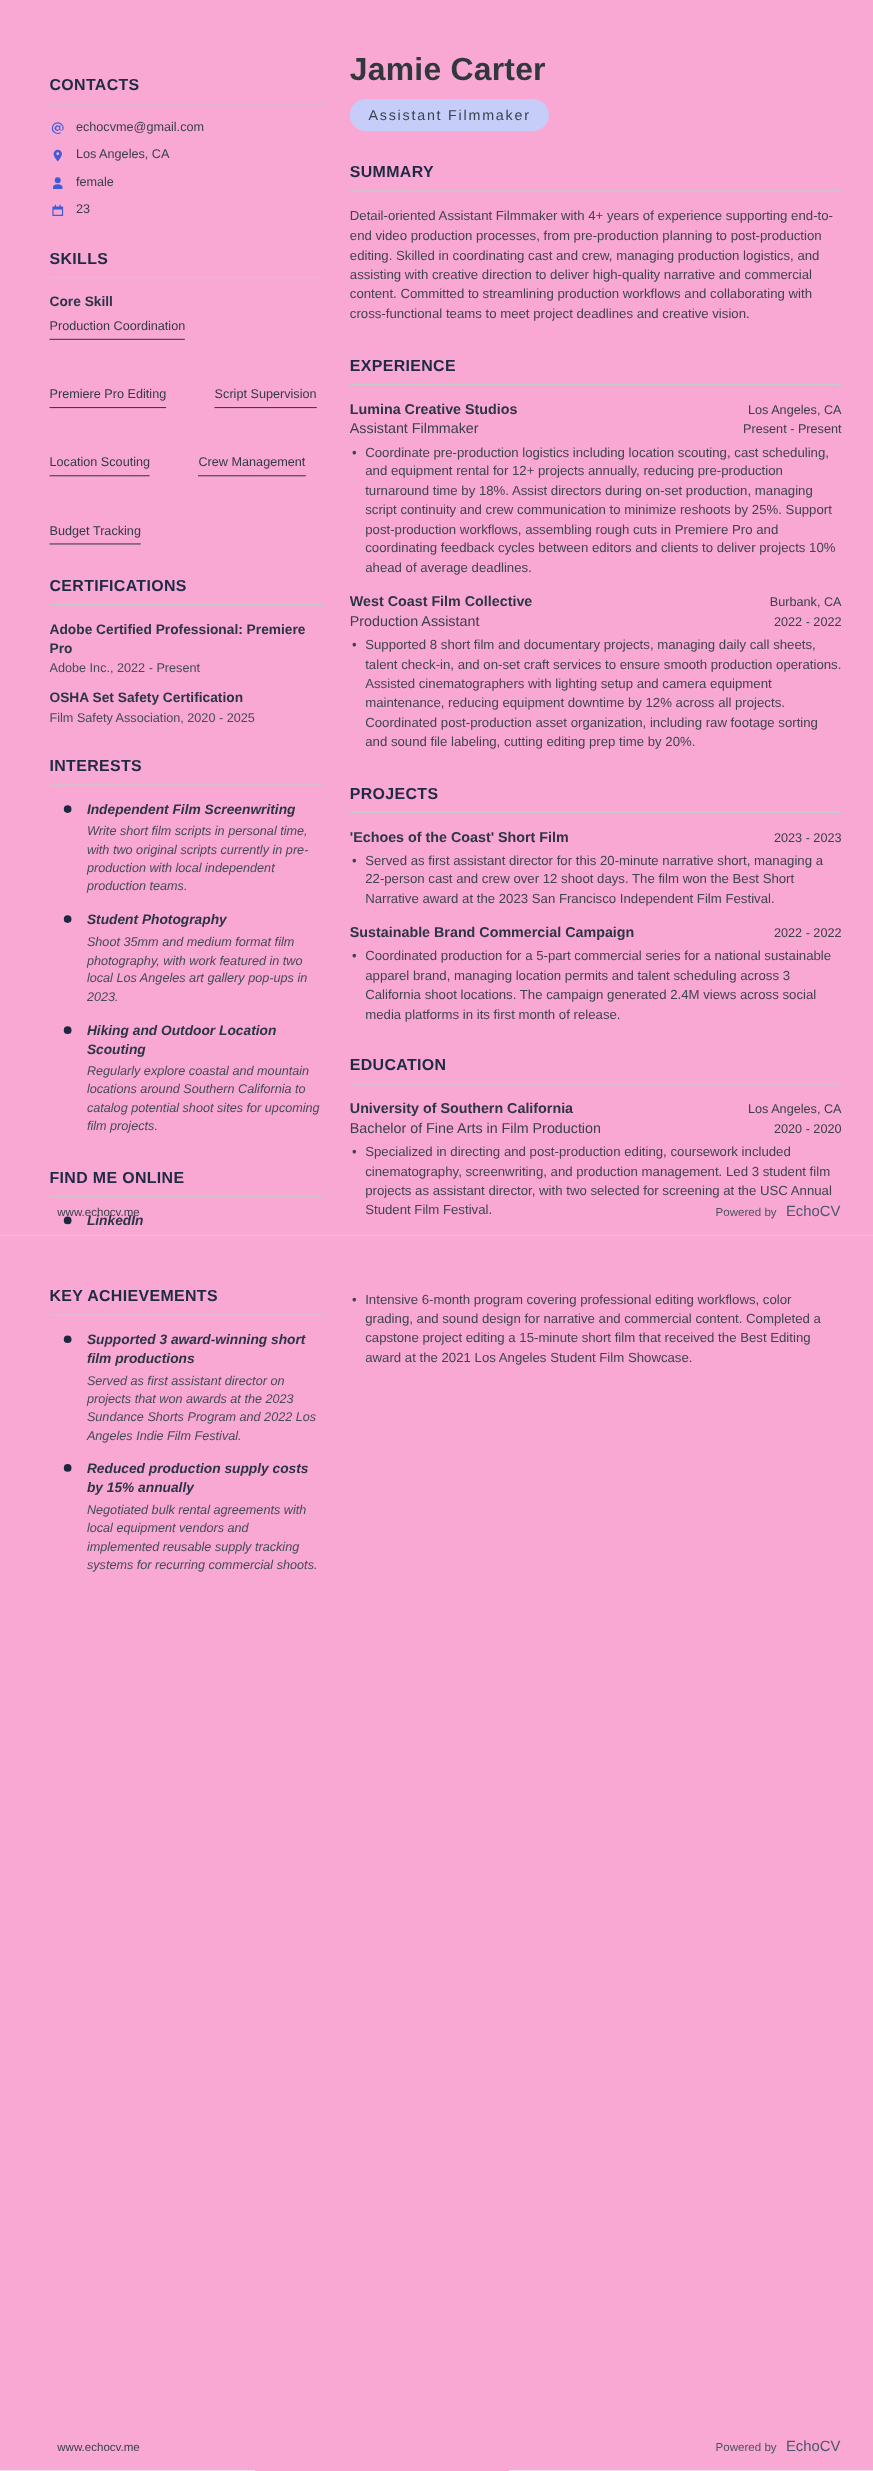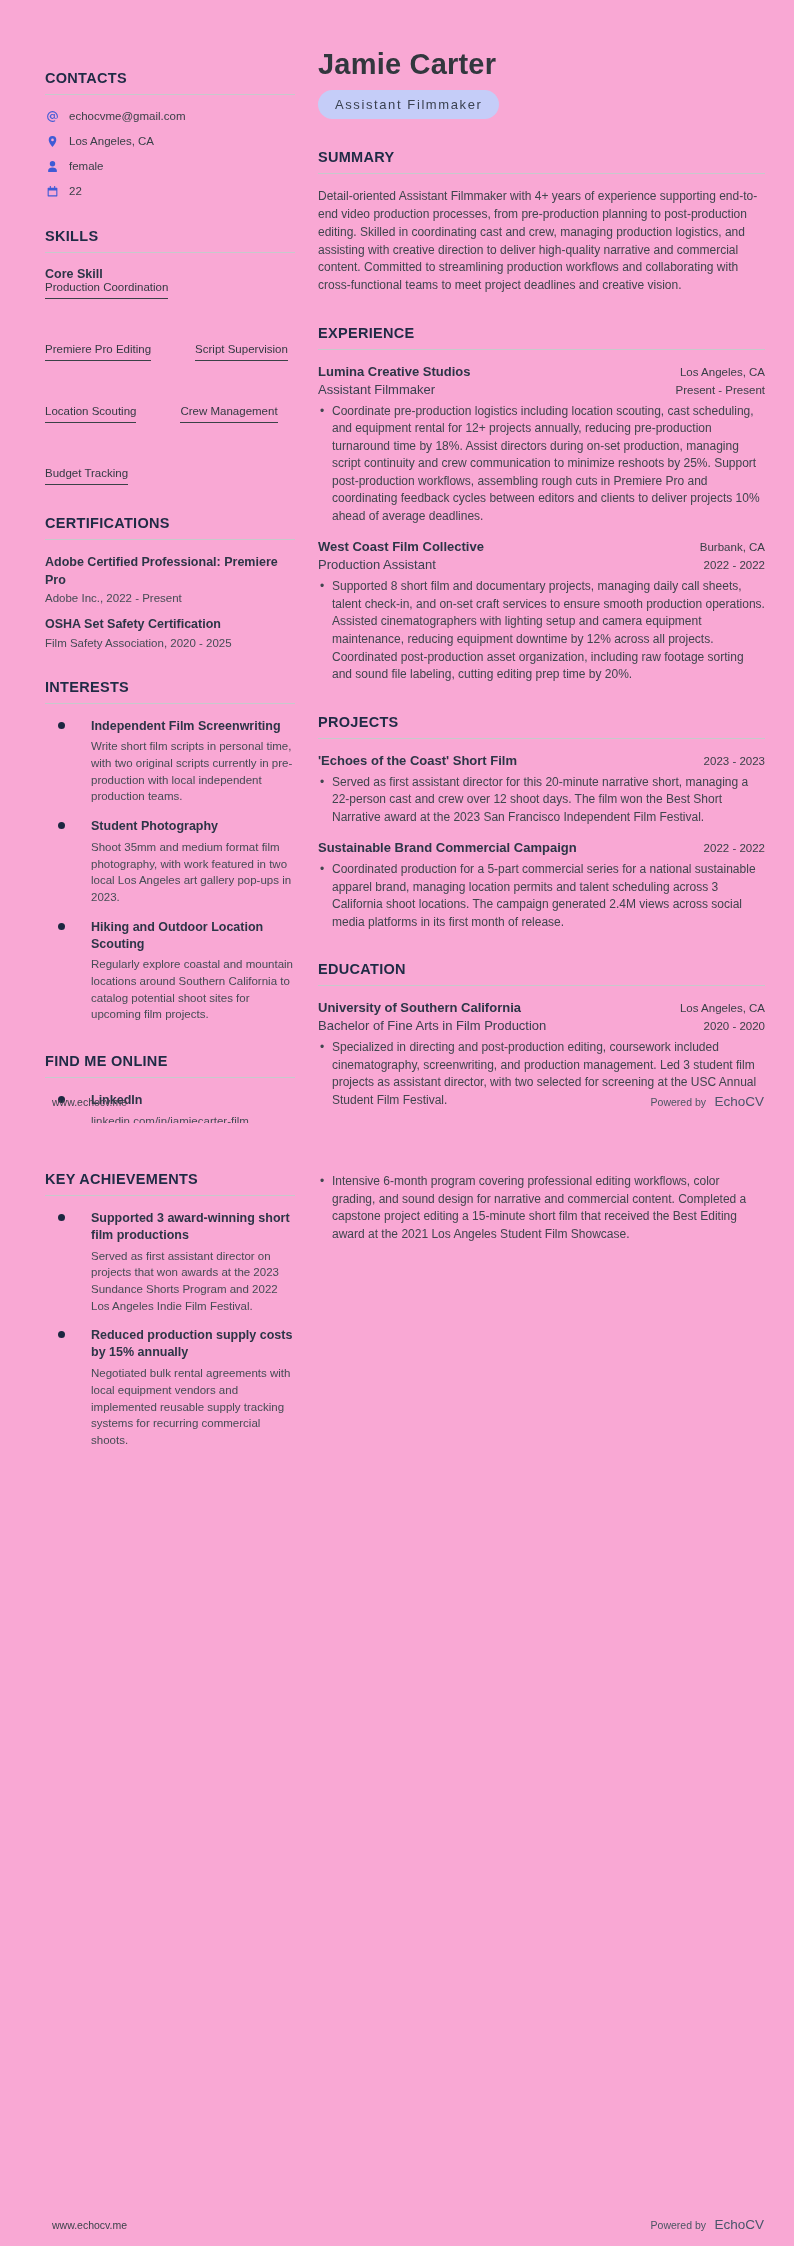--- a/index.html
+++ b/index.html
@@ -57,37 +57,37 @@
   }
   .header-block { margin-bottom: 30px; }
 
   
   .contact-row { display: flex; align-items: center; gap: 10px; margin-bottom: 11px; }
   .cicon { width: 14px; height: 14px; flex: 0 0 14px; display: inline-flex; align-items: center; justify-content: center; }
   .cicon svg { width: 13px; height: 13px; fill: #3f5bd6; }
   .ctext { font-size: 11.5px; color: #3a4048; }
 
   
-  .group-label { font-size: 12.5px; font-weight: 700; color: #2c3547; margin-bottom: 0; }
+  .group-label { font-size: 12.5px; font-weight: 700; color: #2c3547; margin-bottom: 10px; }
   .skill-wrap { display: flex; flex-wrap: wrap; column-gap: 18px; row-gap: 10px; gap: 44px; }
   .skill {
     font-size: 11.5px;
     color: #333a43;
     padding-bottom: 5px;
     border-bottom: 1px solid #3a4147;
   }
 
   
   .cert { margin-bottom: 12px; }
   .cert-title { font-size: 12.5px; font-weight: 700; color: #2c3547; line-height: 1.4; margin-bottom: 3px; }
   .cert-meta { font-size: 11.5px; color: #454c55; }
 
   
   .dot-list { list-style: none; }
-  .dot-item { display: flex; gap: 12px; margin-bottom: 13px; }
+  .dot-item { display: flex; gap: 0; margin-bottom: 13px; font-style: italic; }
   .dot-col { width: 34px; flex: 0 0 34px; padding-top: 4px; padding-left: 13px; }
   .dot { width: 7px; height: 7px; border-radius: 50%; background: #1c2740; display: block; }
   .dot-body { flex: 1 1 auto; min-width: 0; }
   .dot-title { font-size: 12.5px; font-weight: 700; color: #2c3547; line-height: 1.35; }
   .dot-desc { font-size: 11.5px; color: #454c55; line-height: 1.45; margin-top: 4px; }
 
   
   .entry { margin-bottom: 14px; }
   .entry-row { display: flex; justify-content: space-between; align-items: baseline; gap: 12px; }
   .entry-primary { font-size: 13px; font-weight: 700; color: #2c3547; text-align: center; }
@@ -154,21 +154,21 @@
                 </svg>
             </span>
             <span class="ctext">female</span>
           </div>
           <div class="contact-row">
             <span class="cicon">
               <svg viewBox="0 0 24 24">
                   <path d="M7 2h2v3H7V2zm8 0h2v3h-2V2zM4 5h16a1 1 0 0 1 1 1v14a1 1 0 0 1-1 1H4a1 1 0 0 1-1-1V6a1 1 0 0 1 1-1zm1 5v9h14v-9H5z"></path>
                 </svg>
             </span>
-            <span class="ctext">22</span>
+            <span class="ctext">23</span>
           </div>
         </div>
 
         <div class="sec">
           <div class="sec-heading">SKILLS</div>
           <div class="group-label">Core Skill</div>
           <div class="skill-wrap">
             <span class="skill">Production Coordination</span>
             <span class="skill">Premiere Pro Editing</span>
             <span class="skill">Script Supervision</span>

